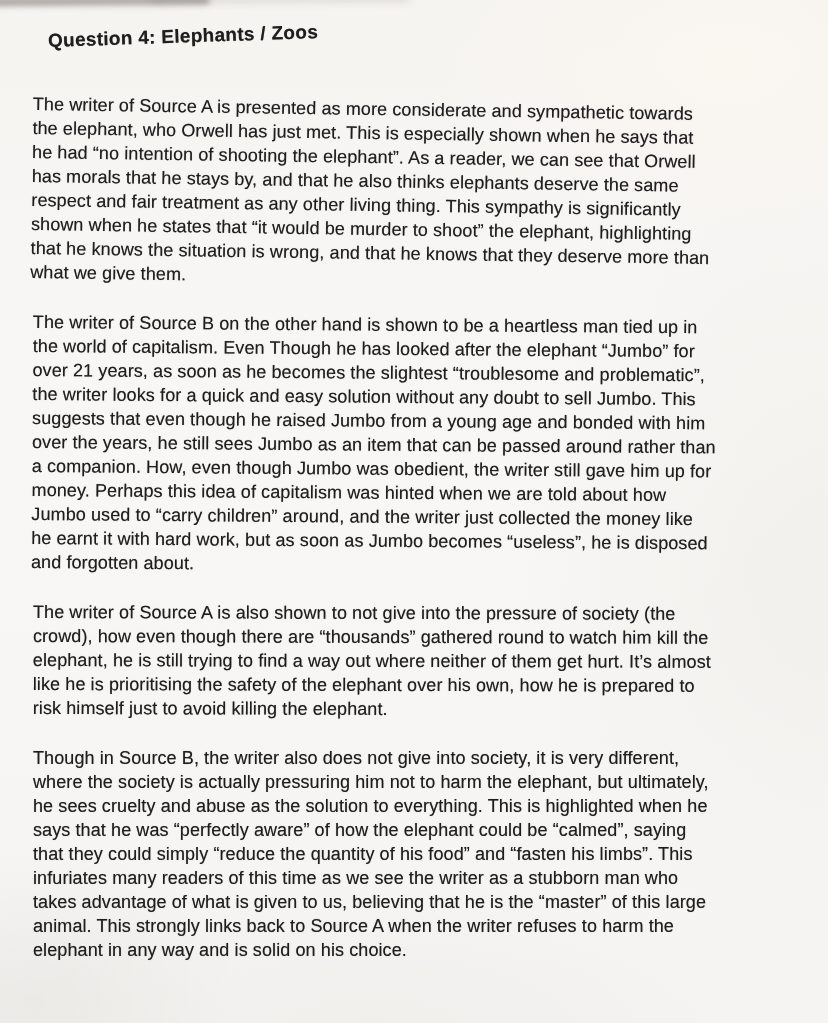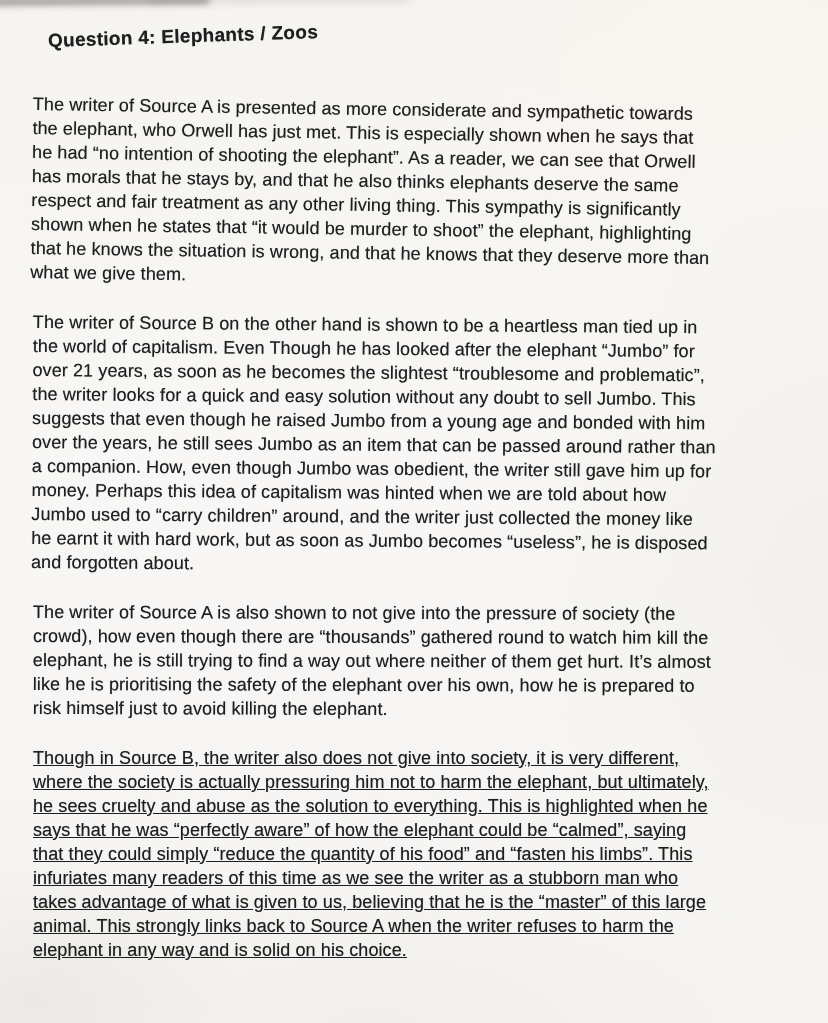--- a/index.html
+++ b/index.html
@@ -57,21 +57,21 @@
     font-size: 18px;
     line-height: 24px;
     letter-spacing: 0.1px;
     white-space: pre-line;
     margin: 0 0 26px 0;
     text-shadow: 0 0 0.7px rgba(30,30,30,0.55);
   }
   .para-1 { transform: rotate(0.85deg); transform-origin: left top; }
   .para-2 { transform: rotate(0.45deg); transform-origin: left top; }
   .para-3 { transform: rotate(0.15deg); transform-origin: left top; }
-  .para-4 { transform: rotate(0deg); text-decoration: underline; }
+  .para-4 { transform: rotate(0deg); }
 </style>
 </head>
 <body>
 
 <div class="page">
   <div class="smudge-a"></div>
   <div class="smudge-b"></div>
 
   <div class="content">
     <h1 class="title">Question 4: Elephants / Zoos</h1>

